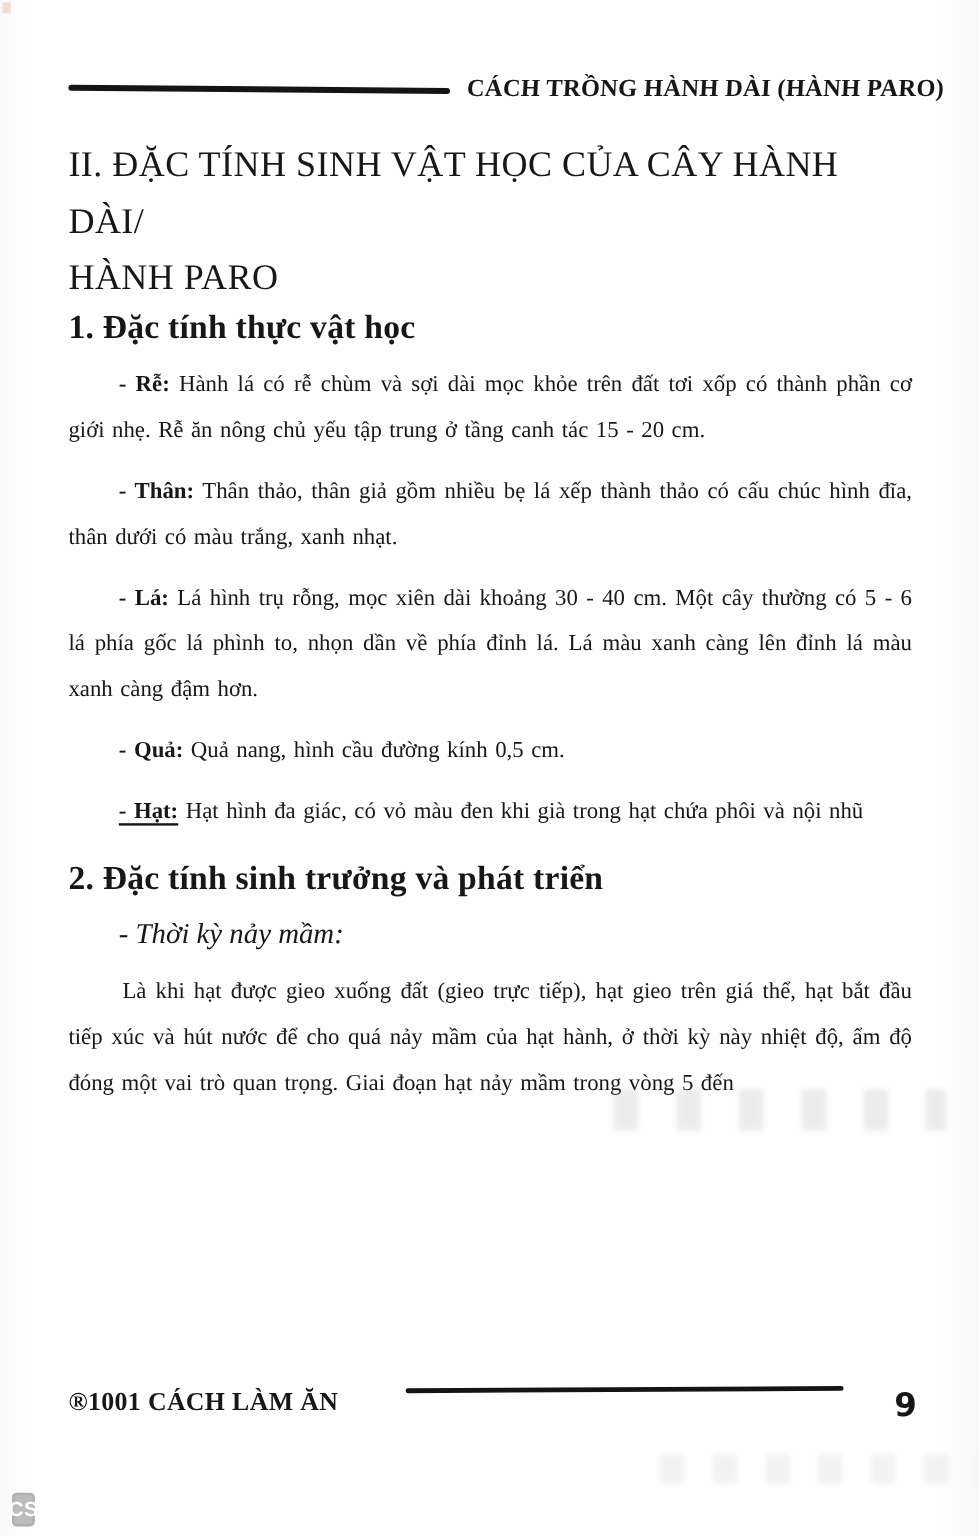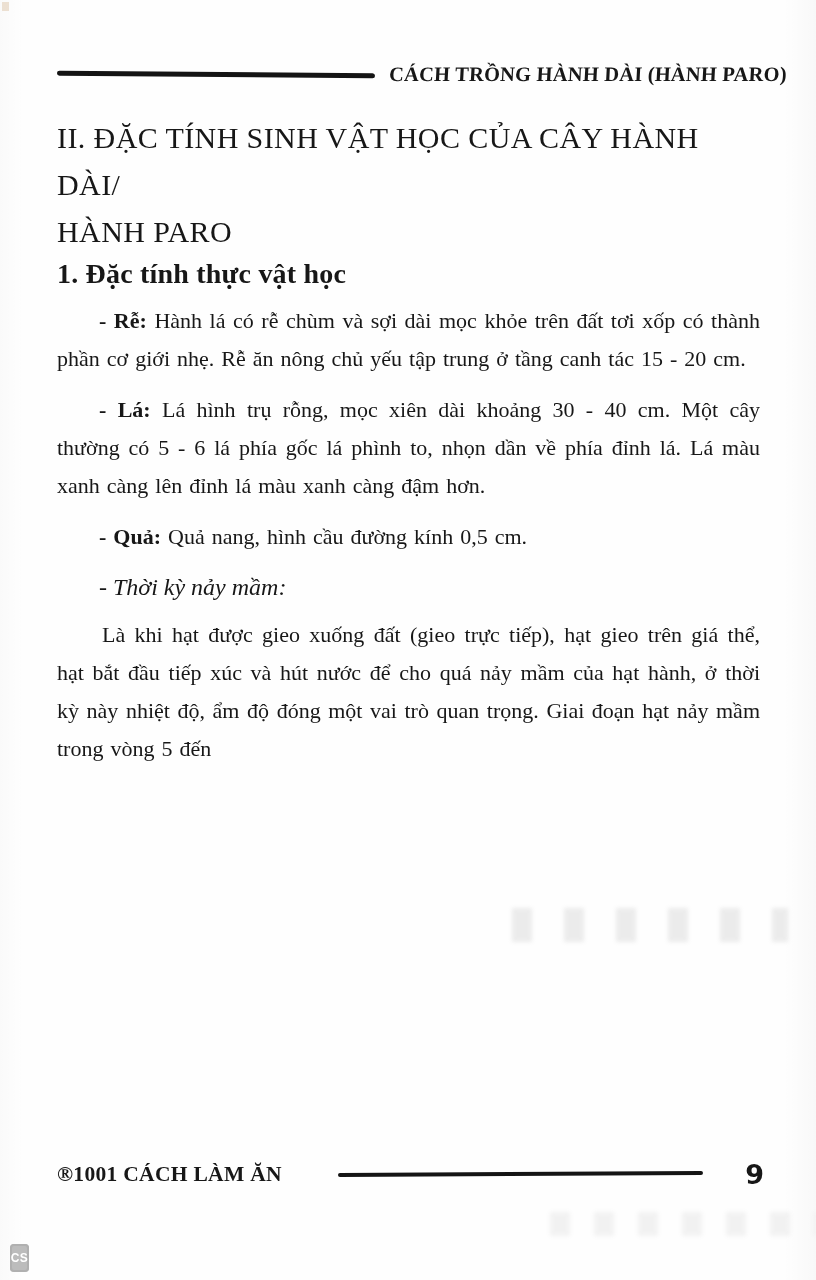--- a/index.html
+++ b/index.html
@@ -35,48 +35,48 @@
     margin: 24px 0 0 0; font-size: 30px; font-weight: normal;
     line-height: 47px; letter-spacing: 0.4px;
   }
 
   
   h2.sec { margin: 4px 0 0 0; font-size: 28px; font-weight: bold; line-height: 30px; letter-spacing: 0.2px; }
   h2.sec2 { margin-top: 22px; }
 
   
   .para {
-    margin: 13px 0 0 0; font-size: 22px; line-height: 38px;
+    margin: 13px 0 0 0; font-size: 19px; line-height: 38px;
     text-align: justify; text-indent: 42px; word-spacing: 1.5px;
   }
   .lead { font-weight: bold; }
   .u { text-decoration: underline; text-decoration-thickness: 2px; text-underline-offset: 4px; }
   .sub-italic { margin: 16px 0 0 0; font-size: 24px; font-style: italic; text-indent: 42px; line-height: 30px; }
   .final { margin-top: 14px; text-indent: 45px; }
 
   
   .footer {
     position: absolute; left: 57px; right: 52px; top: 1156px;
-    display: flex; align-items: center; height: 36px;
+    display: flex; height: 36px;
   }
   .book-title { font-weight: bold; font-size: 21.5px; letter-spacing: 0.3px; white-space: nowrap; }
   .footer-rule { flex: 1; height: 4px; background: #141414; border-radius: 2px; margin: 0 42px 0 56px; transform: rotate(-0.3deg); }
   .page-num { font-family: "DejaVu Sans", sans-serif; font-weight: bold; font-size: 27px; }
 
   
   .watermark {
     position: absolute; left: 10px; top: 1244px;
     display: flex; align-items: center; gap: 9px;
     font-family: "Liberation Sans", sans-serif;
   }
   .cs-badge {
     width: 19px; height: 28px; border-radius: 4px;
     background: #bcbcbc; color: #fff;
     display: flex; align-items: center; justify-content: center;
-    font-weight: bold; font-size: 12px; letter-spacing: 0.5px;
+    font-weight: bold; font-size: 17px; letter-spacing: 0.5px;
     box-shadow: inset 0 0 0 2px #b0b0b0;
   }
   .wm-text { color: #b5b5b5; font-size: 21px; letter-spacing: 0.2px; }
 
   
   .smudge { position: absolute; pointer-events: none; filter: blur(2px); }
   .smudge-1 {
     left: 498px; top: 908px; width: 290px; height: 34px; opacity: 0.18;
     background: repeating-linear-gradient(90deg, transparent 0 14px, #9a9a9a 14px 34px, transparent 34px 52px);
   }
@@ -98,27 +98,30 @@
       <div class="rule"></div>
       <div class="running-title">CÁCH TRỒNG HÀNH DÀI (HÀNH PARO)</div>
     </div>
 
     <h1 class="title"><span>II. ĐẶC TÍNH SINH VẬT HỌC CỦA CÂY HÀNH DÀI/</span><br><span>HÀNH PARO</span></h1>
 
     <h2 class="sec">1. Đặc tính thực vật học</h2>
 
     <p class="para"><span class="lead">- Rễ:</span> <span>Hành lá có rễ chùm và sợi dài mọc khỏe trên đất tơi xốp có thành phần cơ giới nhẹ. Rễ ăn nông chủ yếu tập trung ở tầng canh tác 15 - 20 cm.</span></p>
 
+    <p class="para"><span class="lead">- Thân:</span> <span>Thân thảo, thân giả gồm nhiều bẹ lá xếp thành thảo có cấu chúc hình đĩa, thân dưới có màu trắng, xanh nhạt.</span></p>
 
     <p class="para"><span class="lead">- Lá:</span> <span>Lá hình trụ rỗng, mọc xiên dài khoảng 30 - 40 cm. Một cây thường có 5 - 6 lá phía gốc lá phình to, nhọn dần về phía đỉnh lá. Lá màu xanh càng lên đỉnh lá màu xanh càng đậm hơn.</span></p>
 
 
     <p class="para"><span class="lead">- Quả:</span> <span>Quả nang, hình cầu đường kính 0,5 cm.</span></p>
 
+    <p class="para"><span class="lead u">- Hạt:</span> <span>Hạt hình đa giác, có vỏ màu đen khi già trong hạt chứa phôi và nội nhũ</span></p>
 
+    <h2 class="sec sec2">2. Đặc tính sinh trưởng và phát triển</h2>
 
     <p class="sub-italic">- Thời kỳ nảy mầm:</p>
 
     <p class="para final">Là khi hạt được gieo xuống đất (gieo trực tiếp), hạt gieo trên giá thể, hạt bắt đầu tiếp xúc và hút nước để cho quá nảy mầm của hạt hành, ở thời kỳ này nhiệt độ, ẩm độ đóng một vai trò quan trọng. Giai đoạn hạt nảy mầm trong vòng 5 đến</p>
 
   </div>
 
   <div class="smudge smudge-1"></div>
   <div class="smudge smudge-2"></div>
 

